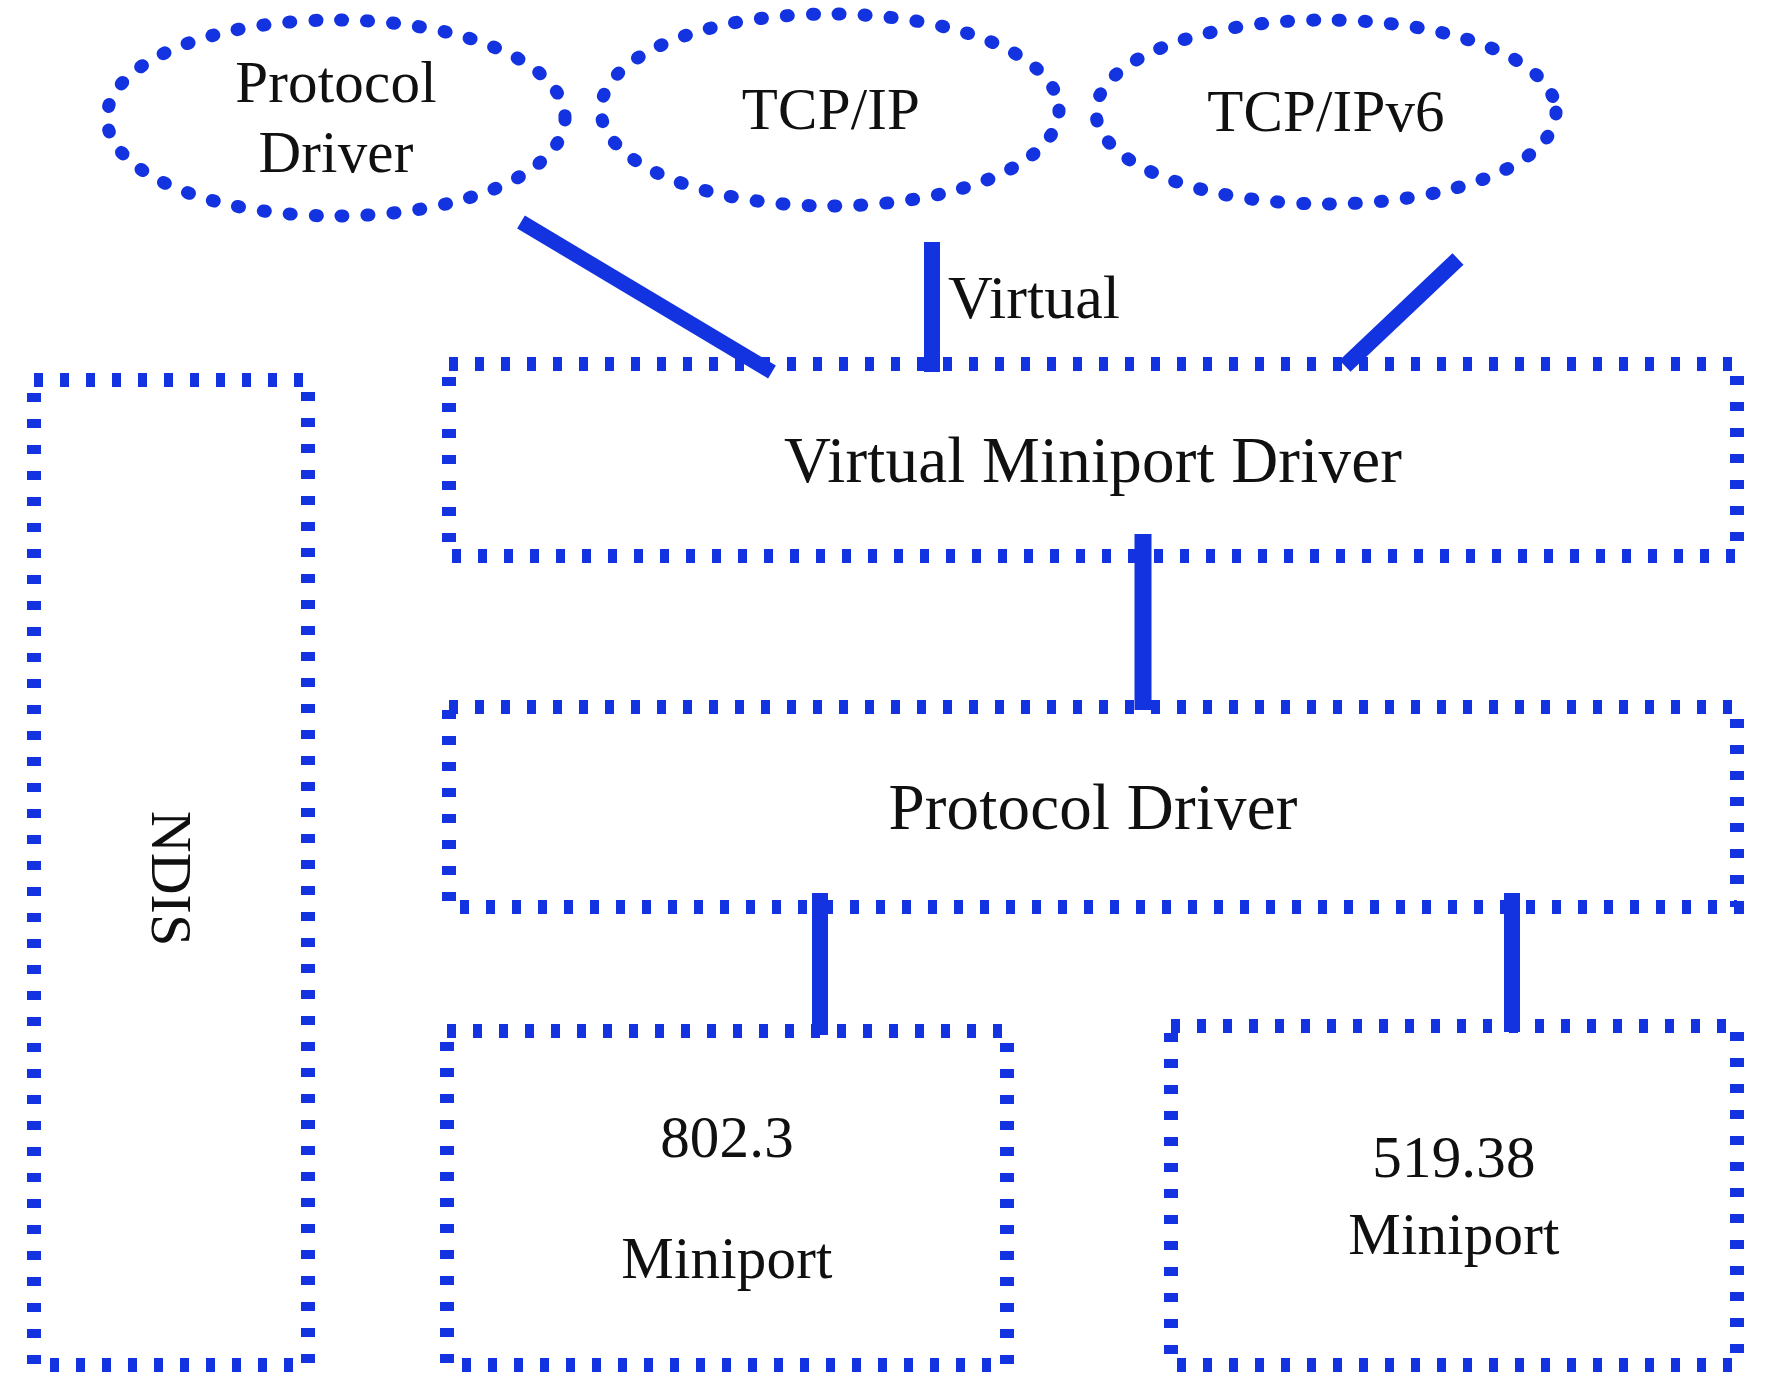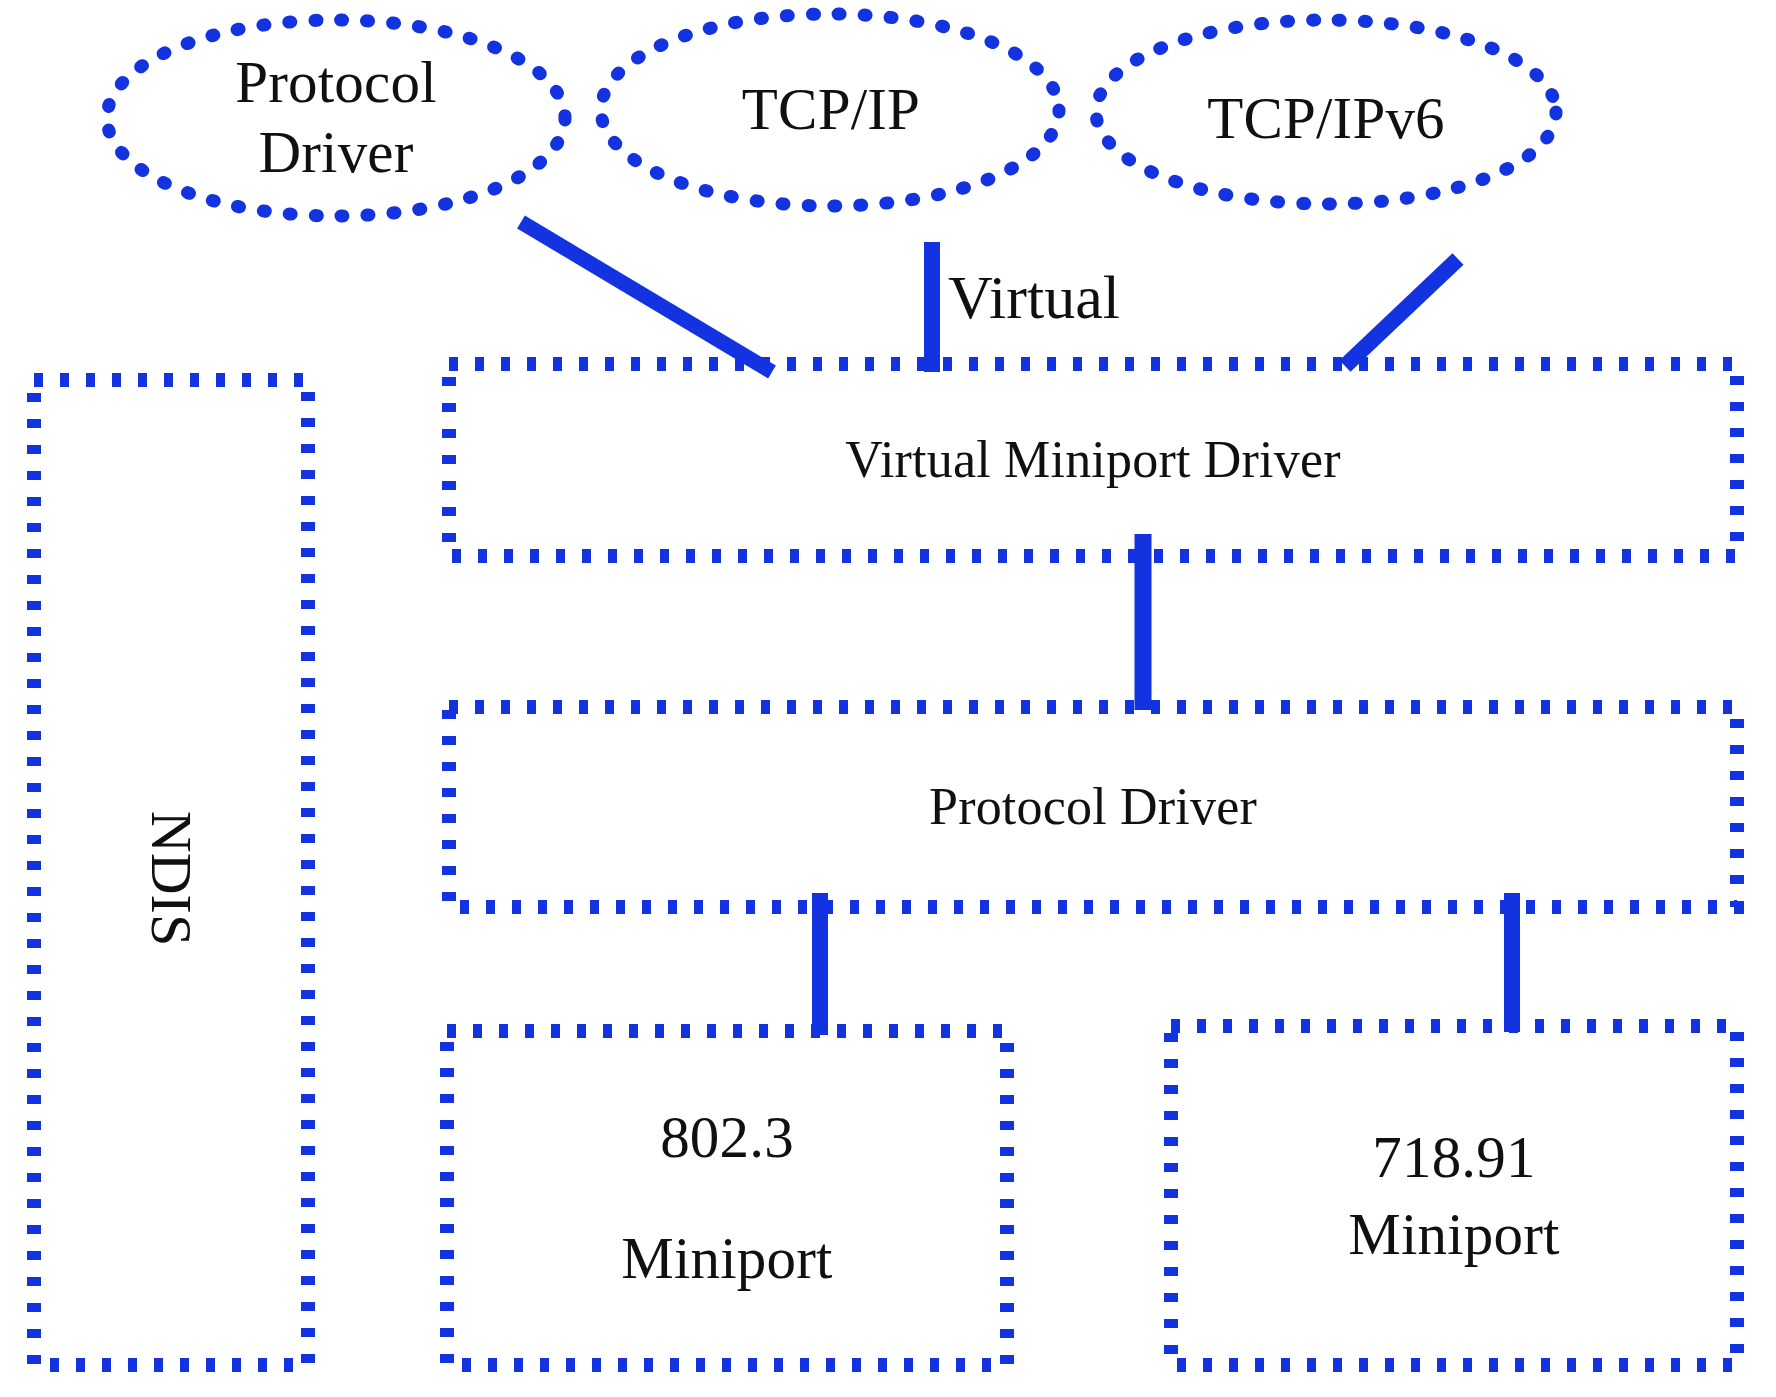--- a/index.html
+++ b/index.html
@@ -39,21 +39,21 @@
     -webkit-font-smoothing: antialiased;
     pointer-events: none;
   }
   .ellipse-label {
     font-size: 59px;
   }
   .ellipse-label.two-line {
     line-height: 1.18;
   }
   .band-label {
-    font-size: 52px;
+    font-size: 65px;
   }
   .mini-label {
     font-size: 59px;
     line-height: 1.30;
   }
   .binding-label {
     position: absolute;
     font-size: 62px;
     color: #101010;
     white-space: nowrap;
@@ -108,21 +108,21 @@
 
   <div class="node-label ellipse-label" style="left:625px; top:58px; width:412px; height:104px;">
     <span class="lbl-line">TCP/IP</span>
   </div>
 
   <div class="node-label ellipse-label two-line" style="left:130px; top:28px; width:412px; height:180px; flex-direction:column;">
     <span class="lbl-line">Protocol</span>
     <span class="lbl-line">Driver</span>
   </div>
 
-  <div class="node-label ellipse-label" style="left:1118px; top:67px; width:416px; height:104px;">
+  <div class="node-label ellipse-label" style="left:1118px; top:60px; width:416px; height:104px;">
     <span class="lbl-line">TCP/IPv6</span>
   </div>
 
   <div class="binding-label" style="left:948px; top:262px;">Virtual</div>
 
   <div class="ndis-label" style="left:85px; top:845px; width:172px; text-align:center;">NDIS</div>
 
   <div class="node-label band-label" style="left:449px; top:364px; width:1288px; height:192px;">
     <span class="lbl-line">Virtual Miniport Driver</span>
   </div>
@@ -130,17 +130,17 @@
   <div class="node-label band-label" style="left:449px; top:707px; width:1288px; height:200px;text-align:center;">
     <span class="lbl-line">Protocol Driver</span>
   </div>
 
   <div class="node-label mini-label" style="left:447px; top:1031px; width:560px; height:334px; flex-direction:column;gap:44px;">
     <span class="lbl-line">802.3</span>
     <span class="lbl-line">Miniport</span>
   </div>
 
   <div class="node-label mini-label" style="left:1171px; top:1026px; width:566px; height:339px; flex-direction:column;">
-    <span class="lbl-line">718.91</span>
+    <span class="lbl-line">519.38</span>
     <span class="lbl-line">Miniport</span>
   </div>
 
 </div>
 
 </body></html>

